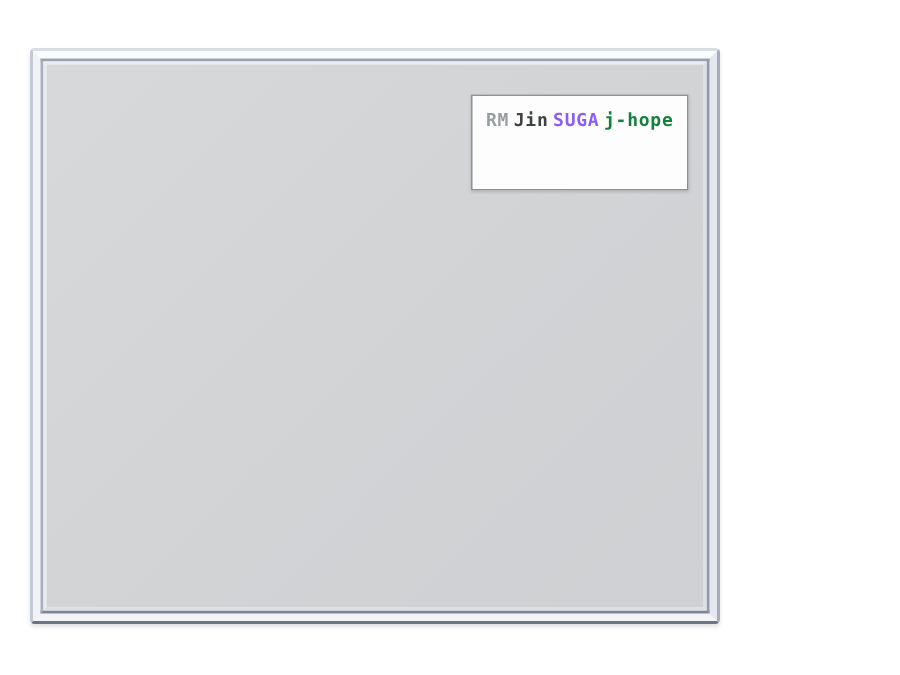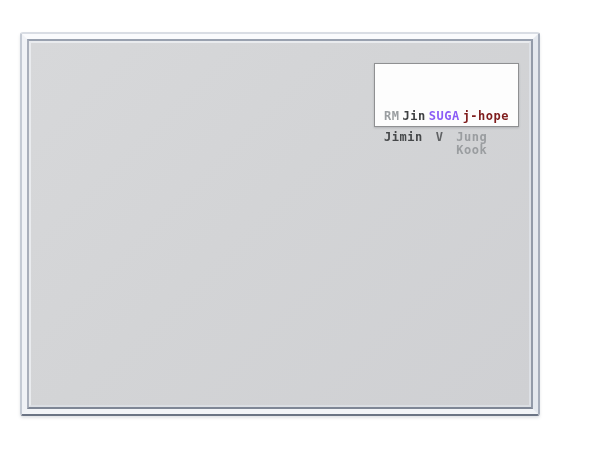--- a/index.html
+++ b/index.html
@@ -11,21 +11,21 @@
   }
   .scene {
     position: relative;
     width: 600px; height: 450px;
     background: #ffffff;
   }
   
   .frame-outer {
     position: absolute;
     left: 20px; top: 32px;
-    width: 520px; height: 384px;
+    width: 460px; height: 384px;
     border-style: solid;
     border-width: 2px;
     border-top-color: #d9dde4;
     border-left-color: #c4cad4;
     border-right-color: #a6adba;
     border-bottom-color: #6b7484;
     border-radius: 3px;
     box-shadow: 0 2px 3px rgba(90,100,115,0.18);
   }
   .frame-bright {
@@ -100,28 +100,23 @@
 <div class="scene">
   <div class="frame-outer">
     <div class="frame-bright">
       <div class="frame-line">
         <div class="frame-inner-light">
           <div class="board-surface">
 
             <div class="name-sticker">
               <div class="sticker-row1">
                 <span class="member-name" style="color: rgb(154, 158, 161);">RM</span>
-                <span class="member-name" style="color: rgb(63, 65, 67); margin-top: 36px;">Jin</span>
+                <span class="member-name" style="color: rgb(63, 65, 67);">Jin</span>
                 <span class="member-name" style="color: #8b5cf6;">SUGA</span>
-                <span class="member-name" style="color: #7f1d1d;">j-hope</span>
-              </div>
-              <div class="sticker-row2">
-                <span class="member-name" style="color: rgb(69, 71, 73);">Jimin</span>
-                <span class="member-name" style="color: rgb(96, 98, 100);">V</span>
-                <span class="member-name-wrap" style="color: rgb(154, 157, 160);">Jung Kook</span>
+                <span class="member-name" style="color: #15803d;">j-hope</span>
               </div>
             </div>
 
           </div>
         </div>
       </div>
     </div>
   </div>
 </div>
 

